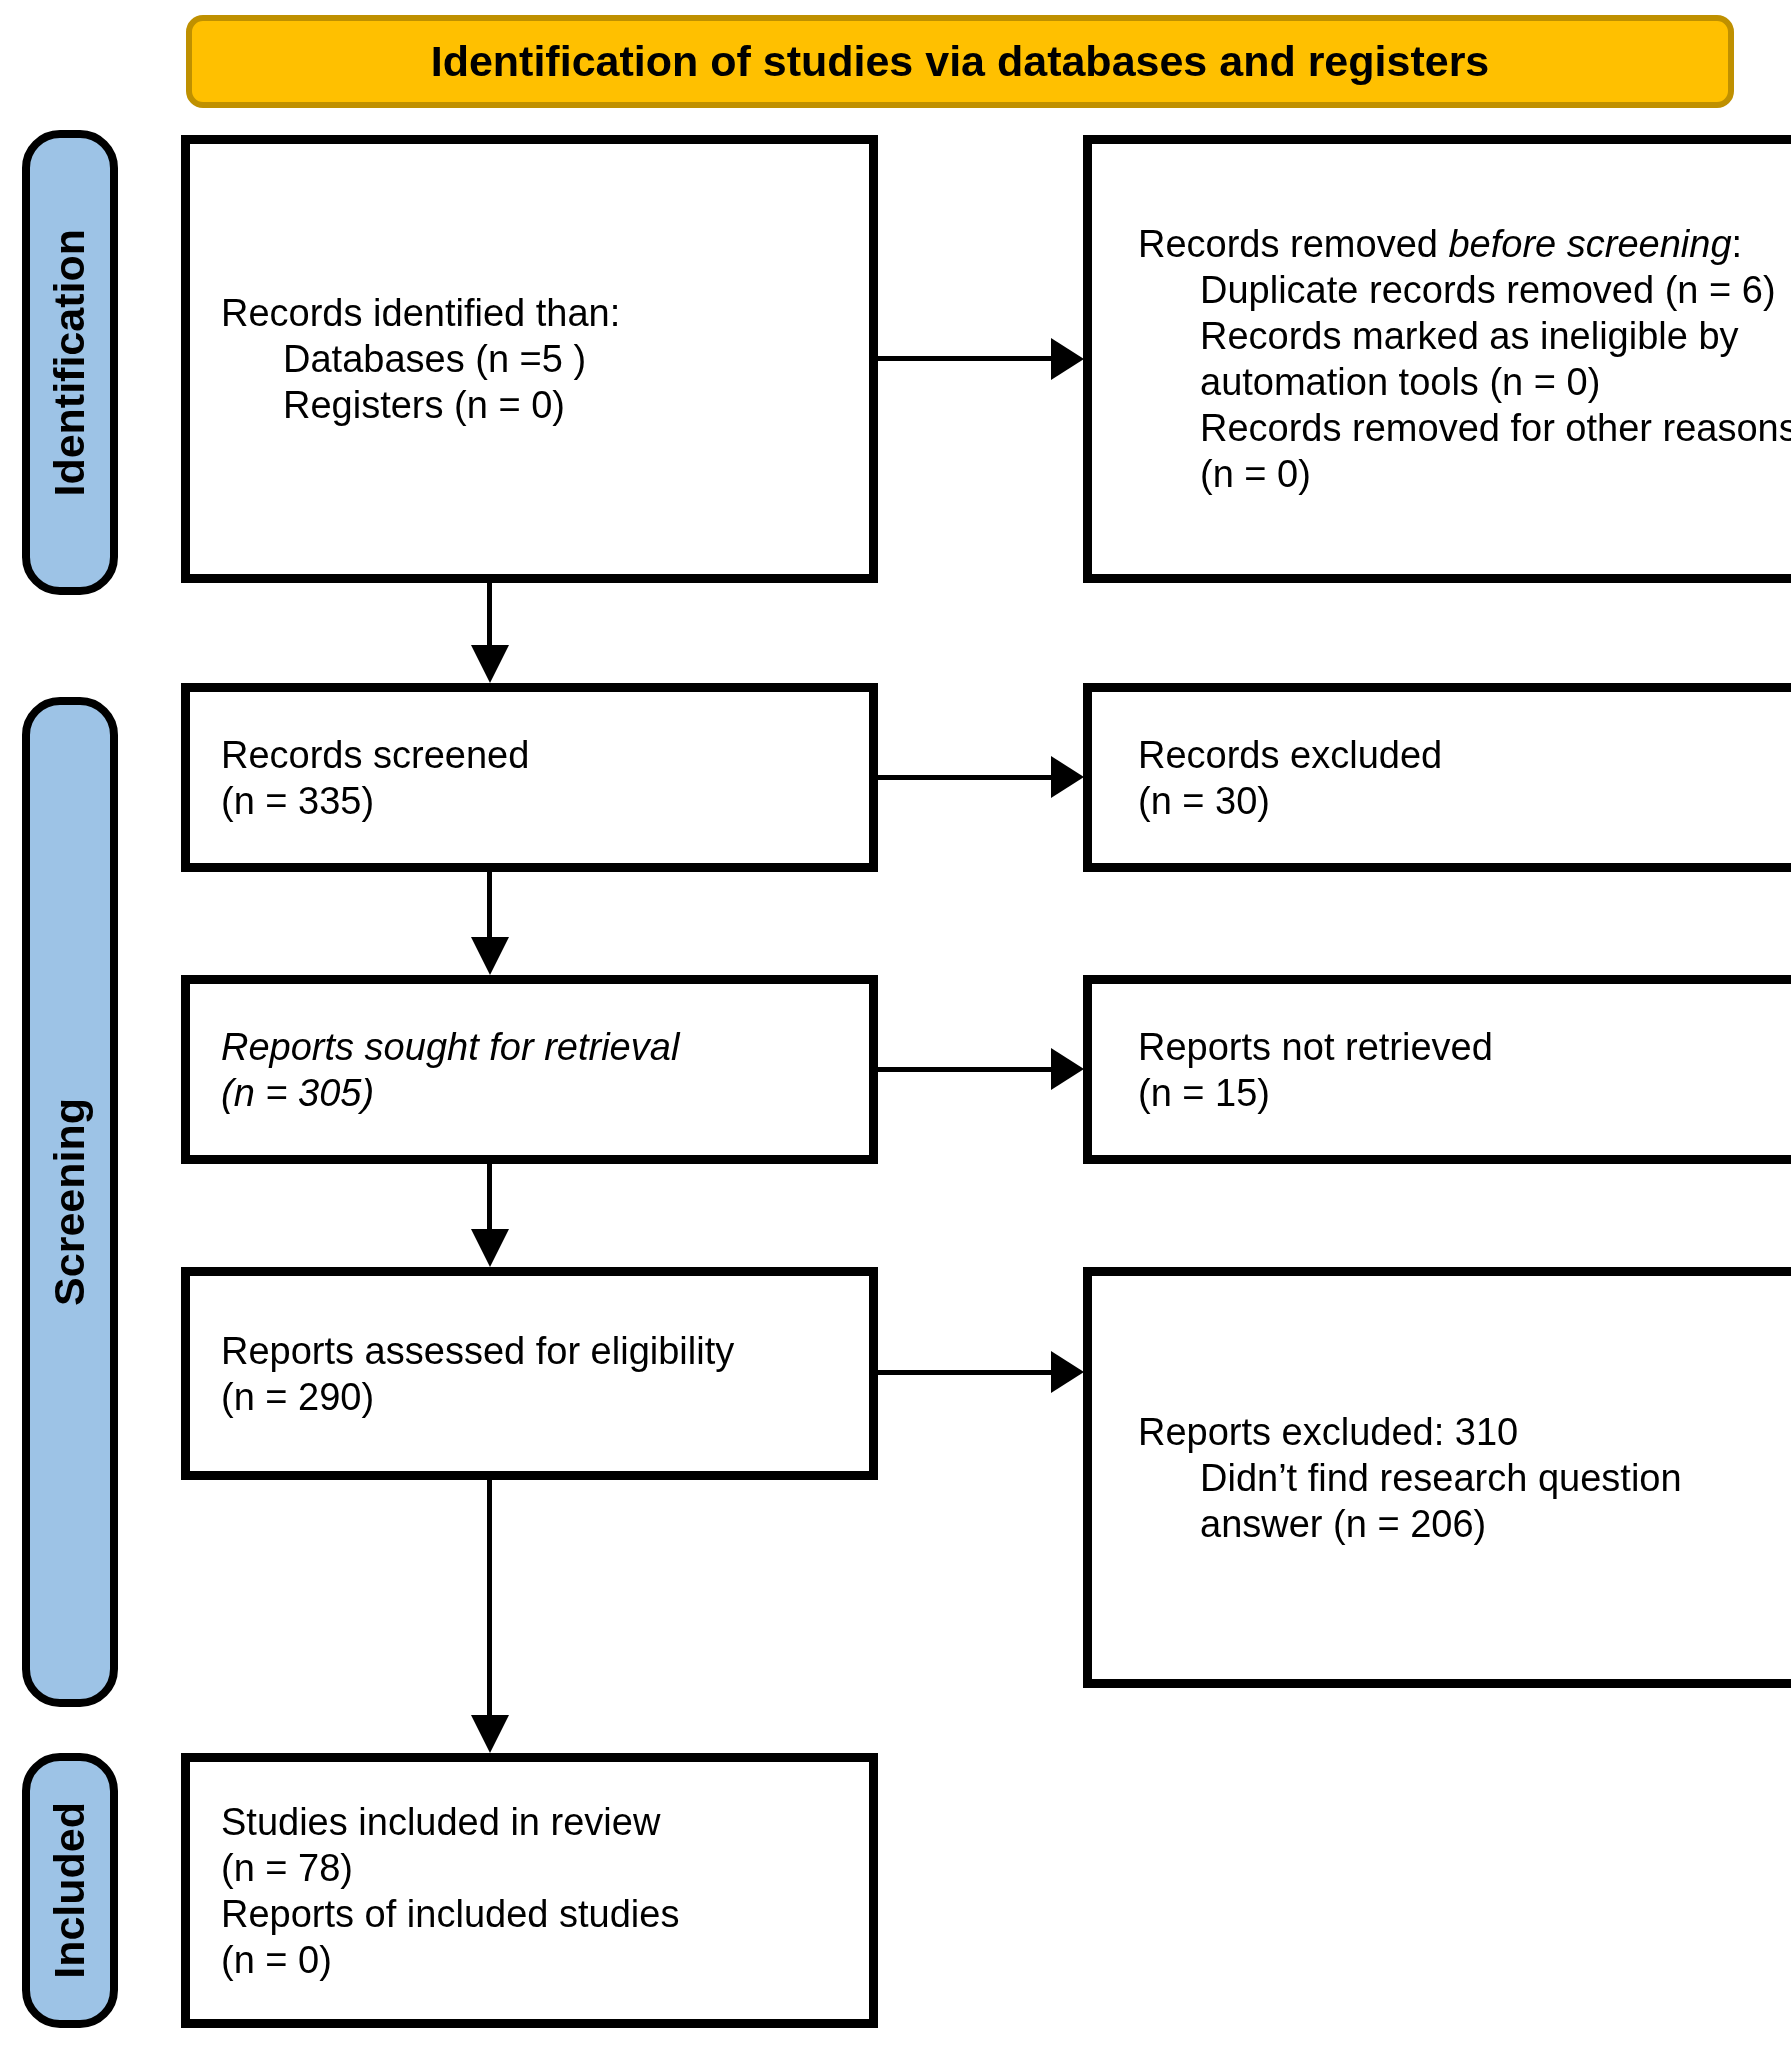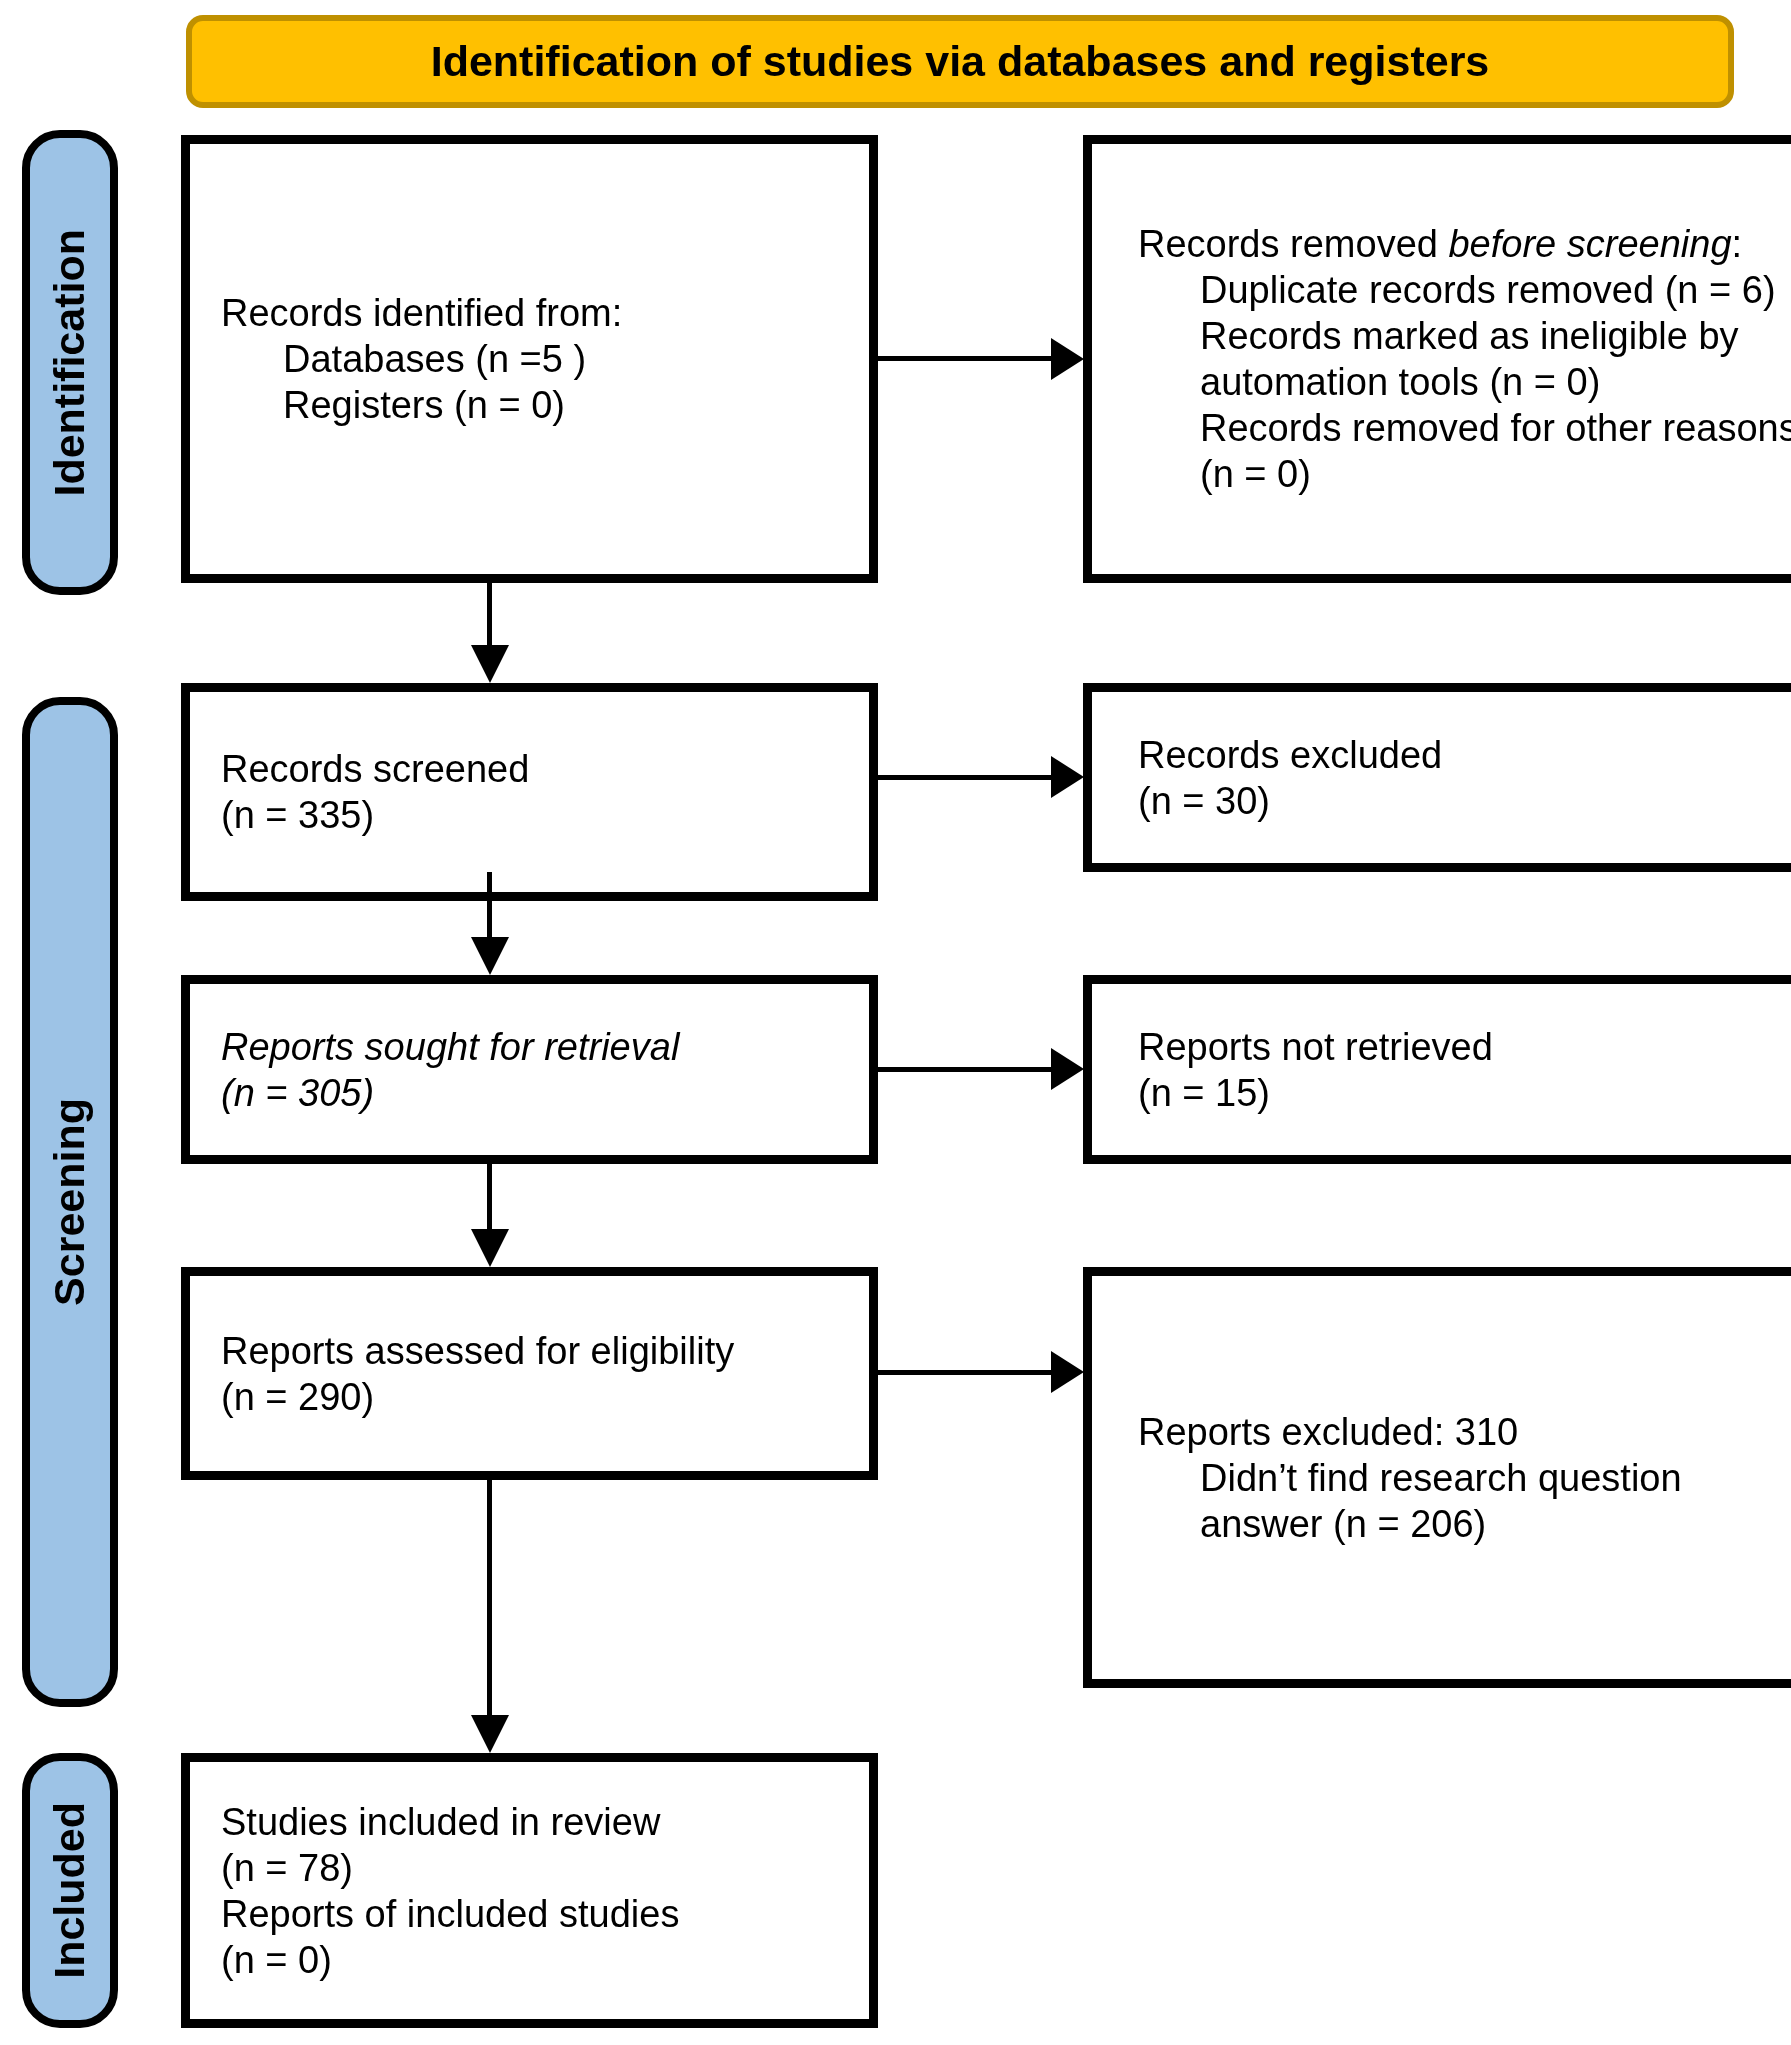--- a/index.html
+++ b/index.html
@@ -51,21 +51,21 @@
     position: absolute;
     background: #ffffff;
     border: 9.7px solid #000000;
     display: flex; flex-direction: column; justify-content: center;
     font-size: 38px; line-height: 46px;
   }
   .lcol { left: 181px;  width: 697px; padding: 5.4px 16px 5.4px 31px; }
   .rcol { left: 1083px; width: 743px; padding: 5.4px 16px 5.4px 46px; }
 
   #box-records-identified   { top: 135px;  height: 448px; }
-  #box-records-screened     { top: 683px; height: 218px; }
+  #box-records-screened     { top: 683px; height: 189px; }
   #box-reports-sought       { top: 975px; height: 189px; font-style: italic; }
   #box-reports-assessed     { top: 1267px; height: 213px; }
   #box-studies-included     { top: 1753px; height: 275px; }
 
   #box-records-removed      { top: 135px;  height: 448px; }
   #box-records-excluded     { top: 683px; height: 189px; }
   #box-reports-not-retrieved{ top: 975px; height: 189px; }
   #box-reports-excluded     { top: 1267px; height: 421px; }
 
   .tline { white-space: normal; }
@@ -132,21 +132,21 @@
     <span class="vtext">Identification</span>
   </div>
   <div class="pill" id="pill-screening" style="background: rgb(157, 195, 230); border-color: rgb(0, 0, 0);">
     <span class="vtext">Screening</span>
   </div>
   <div class="pill" id="pill-included" style="background: rgb(157, 195, 230); border-color: rgb(0, 0, 0);">
     <span class="vtext">Included</span>
   </div>
 
   <div class="fbox lcol" id="box-records-identified">
-      <div class="tline"><span>Records identified from:</span></div>
+      <div class="tline"><span>Records identified than:</span></div>
       <div class="tline ind"><span>Databases (n =5 )</span></div>
       <div class="tline ind"><span>Registers (n = 0)</span></div>
     </div>
   <div class="fbox lcol" id="box-records-screened">
       <div class="tline"><span>Records screened</span></div>
       <div class="tline"><span>(n = 335)</span></div>
     </div>
   <div class="fbox lcol" id="box-reports-sought">
       <div class="tline"><span>Reports sought for retrieval</span></div>
       <div class="tline"><span>(n = 305)</span></div>

